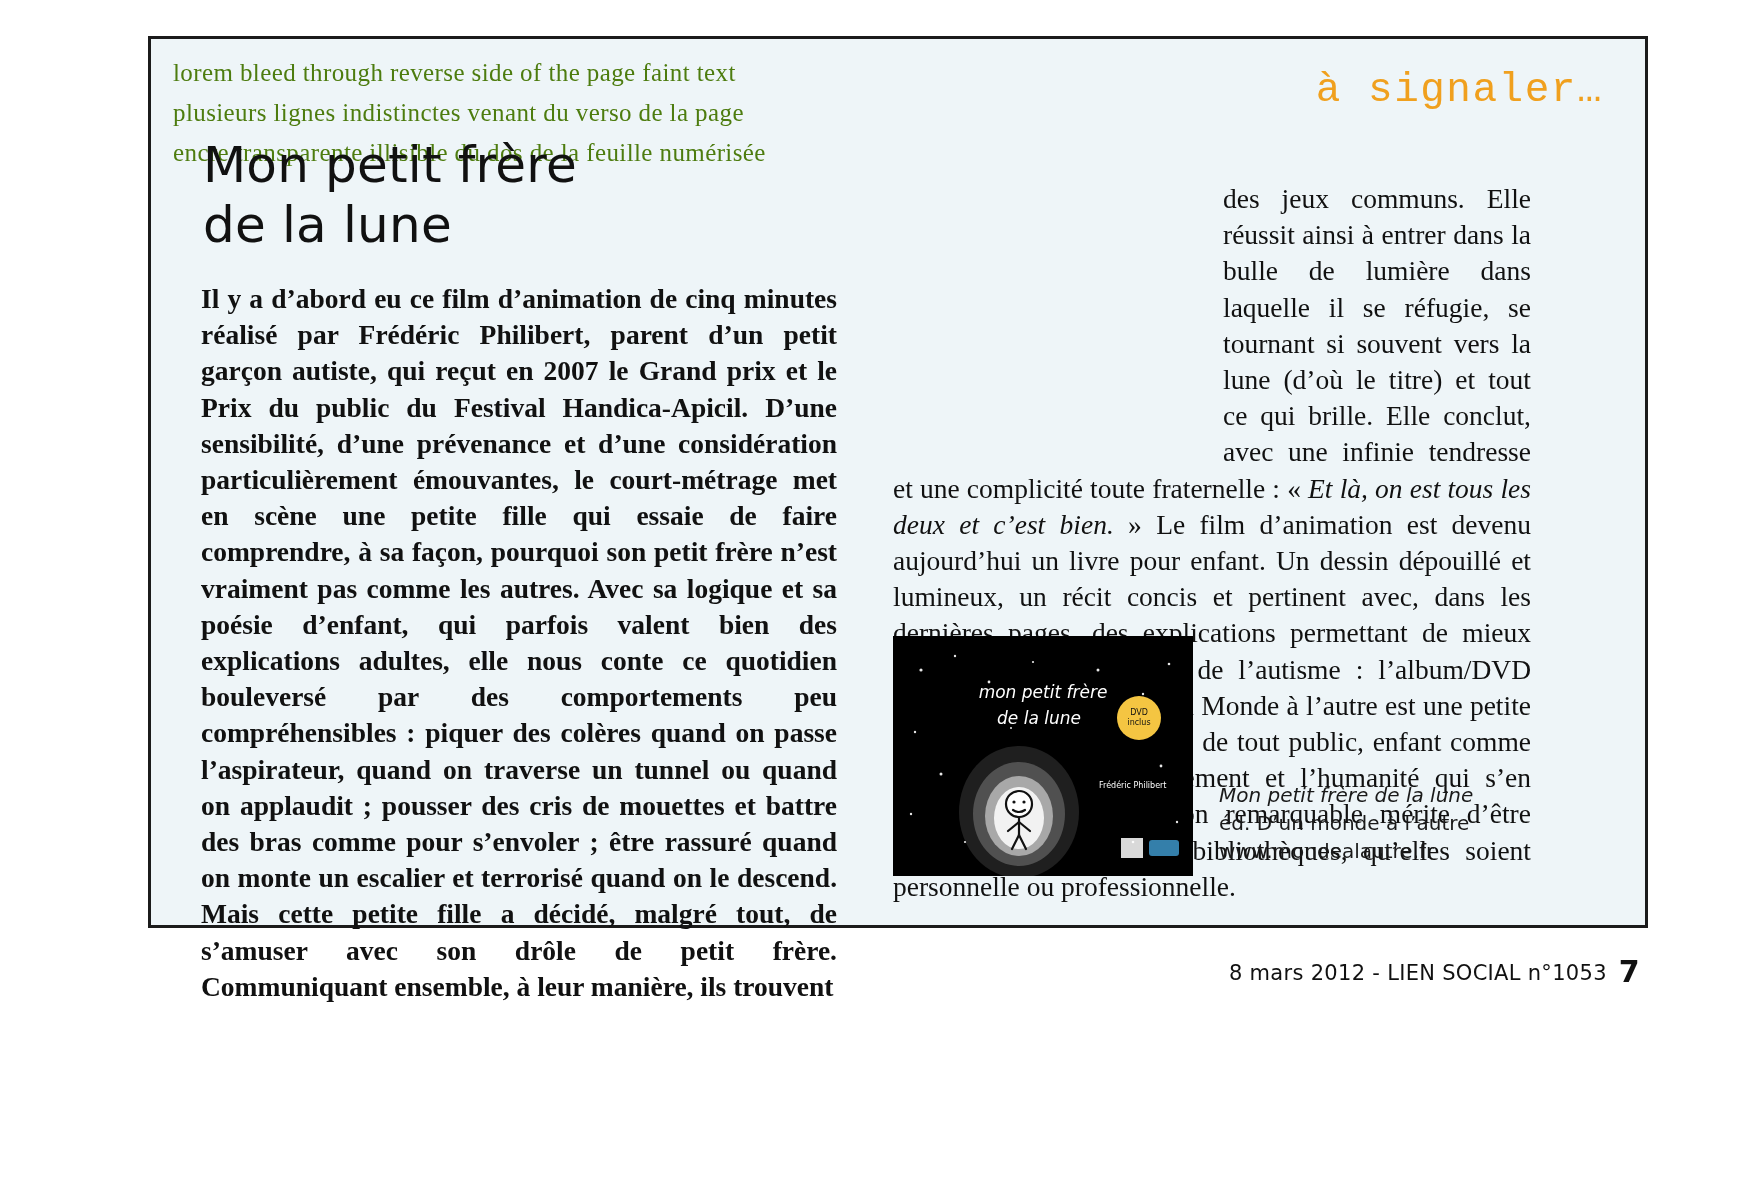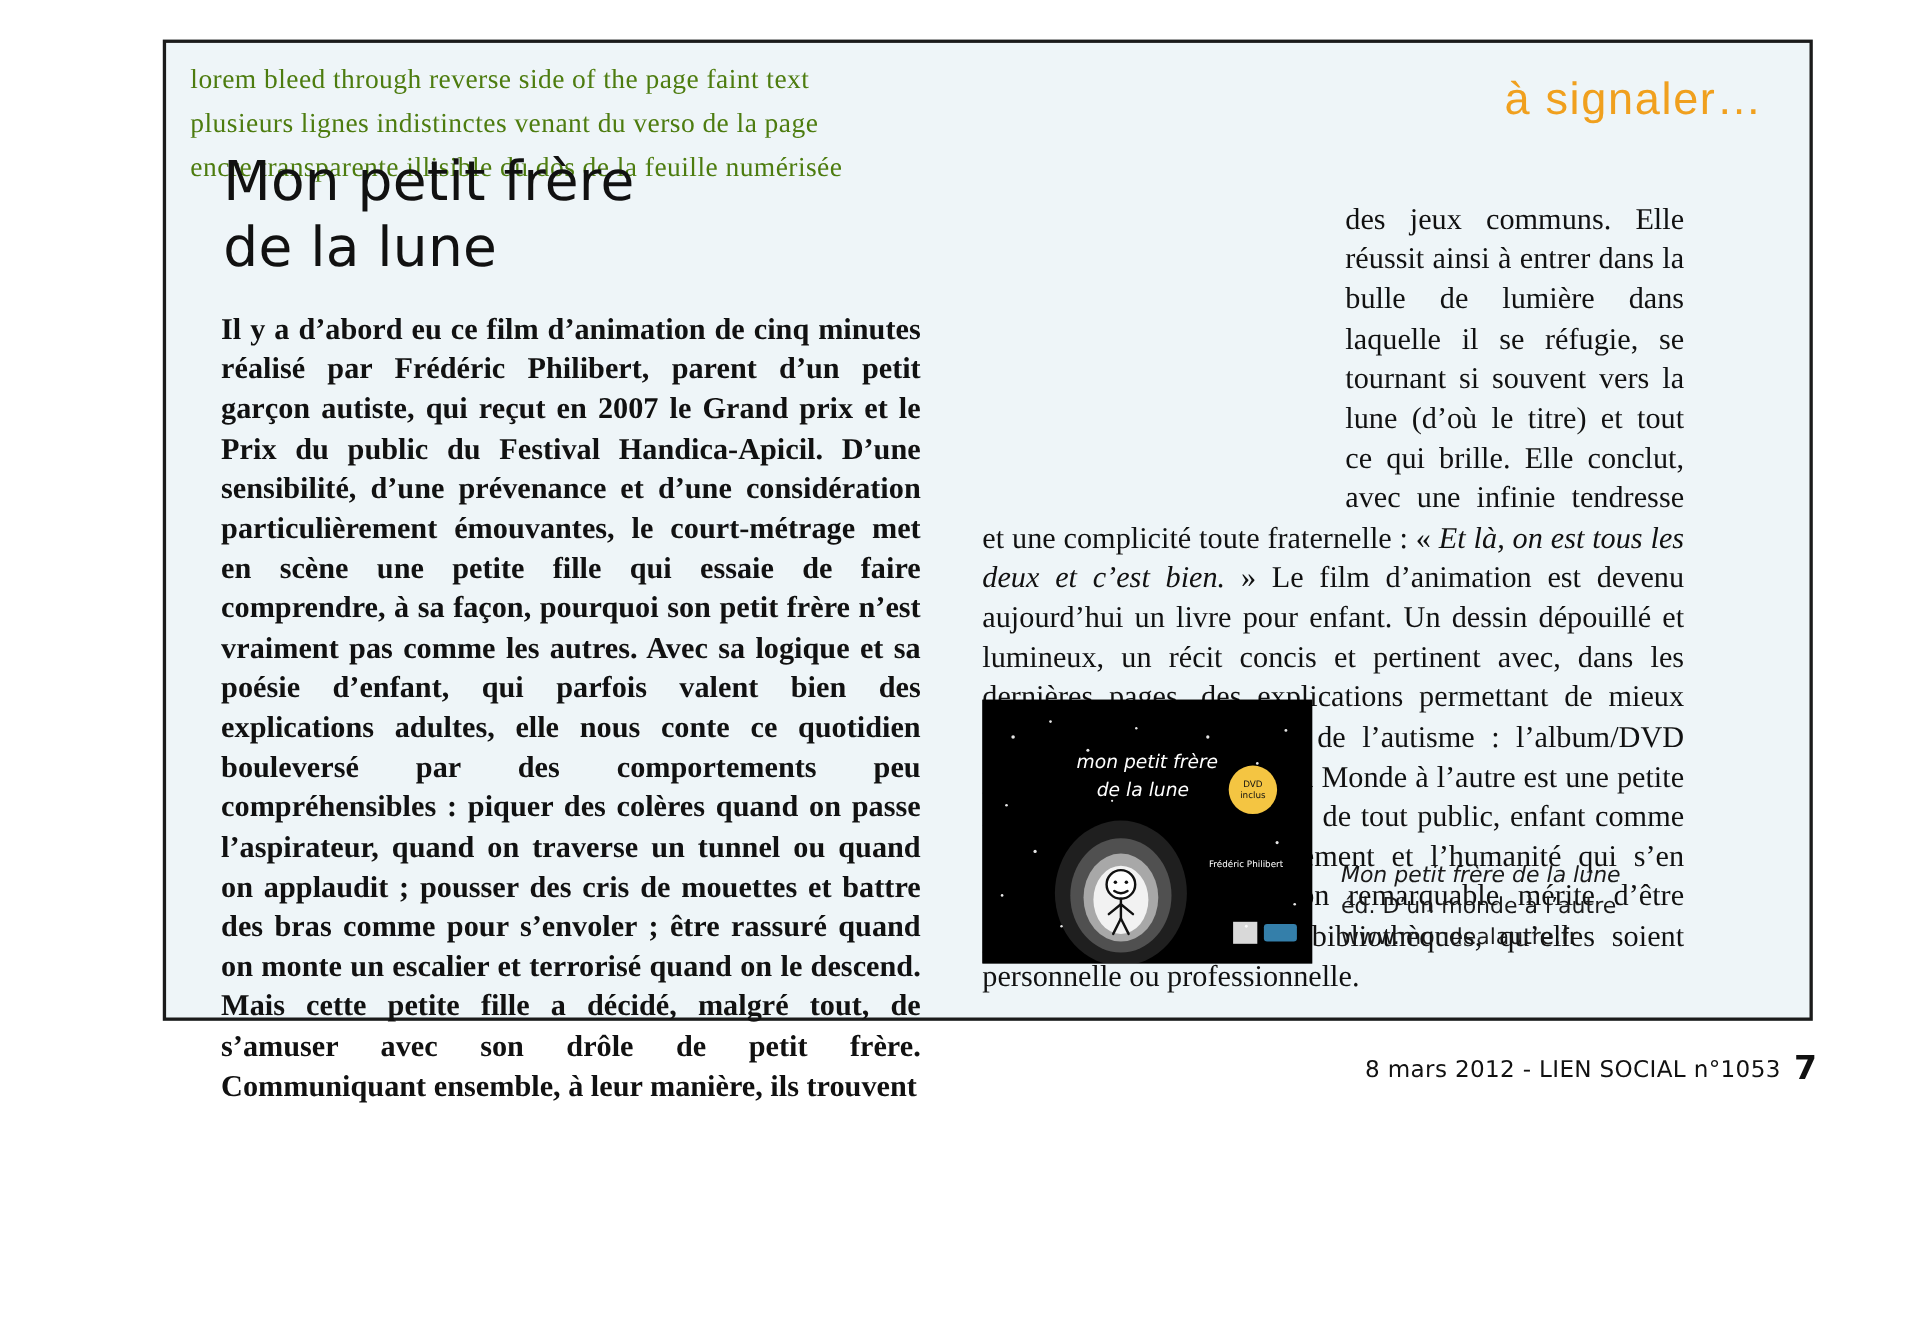--- a/index.html
+++ b/index.html
@@ -49,21 +49,21 @@
     font-family: "Liberation Serif", serif;
     user-select: none;
     pointer-events: none;
     white-space: pre-wrap;
   }
 
   #rubric {
     position: absolute;
     right: 42px;
     top: 28px;
-    font-family: Liberation Sans, sans-serif;
+    font-family: Liberation Mono, monospace;
     font-size: 41px;
     color: #f0a01e;
     letter-spacing: 1.5px;
     font-weight: 400;
   }
 
   #headline {
     position: absolute;
     left: 52px;
     top: 96px;
@@ -128,21 +128,21 @@
     width: 330px;
     font-family: "DejaVu Sans", sans-serif;
     font-size: 20px;
     line-height: 28px;
     color: #1a1a1a;
   }
   #caption .t1 { font-style: italic; }
 
   #footer {
     position: absolute;
-    right: 96px;
+    right: 108px;
     top: 954px;
     font-family: "DejaVu Sans", sans-serif;
     font-size: 21px;
     color: #111111;
     letter-spacing: 0.3px;
     text-align: center;
   }
   #footer .pageno {
     font-size: 30px;
     font-weight: bold;

